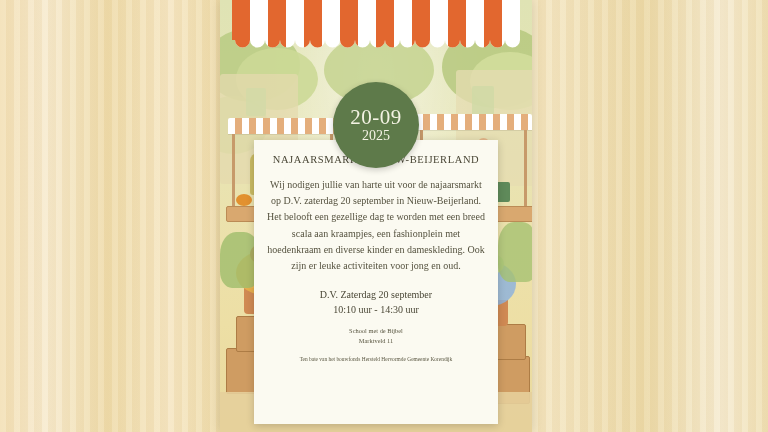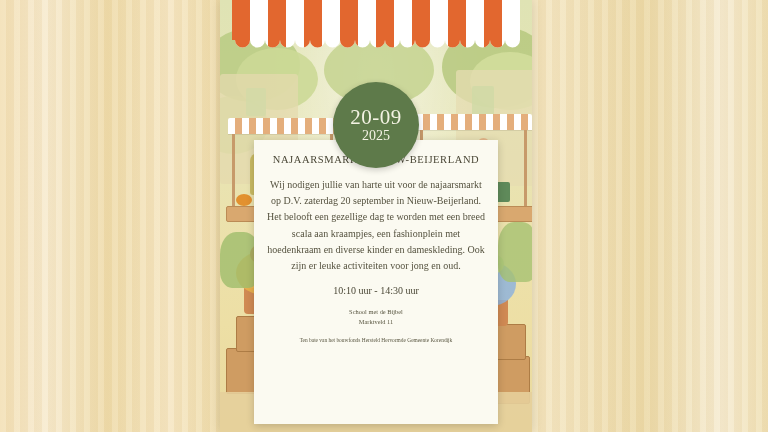--- a/index.html
+++ b/index.html
@@ -288,20 +288,21 @@
     <div class="blob" style="left:0; top:392px; width:312px; height:40px; border-radius:0; background:#e6cf9b; opacity:.9;"></div>
 
     <div class="date-badge">
       <div class="d1">20-09</div>
       <div class="d2">2025</div>
     </div>
 
     <div class="card">
       <div class="card-title">NAJAARSMARKT NIEUW-BEIJERLAND</div>
       <p>Wij nodigen jullie van harte uit voor de najaarsmarkt op D.V. zaterdag 20 september in Nieuw-Beijerland. Het belooft een gezellige dag te worden met een breed scala aan kraampjes, een fashionplein met hoedenkraam en diverse kinder en dameskleding. Ook zijn er leuke activiteiten voor jong en oud.</p>
+      <div class="big-line">D.V. Zaterdag 20 september</div>
       <div class="big-line" style="margin-top:0;">10:10 uur - 14:30 uur</div>
       <div class="small-line">School met de Bijbel</div>
       <div class="small-line" style="margin-top:0;">Marktveld 11</div>
       <div class="tiny-line">Ten bate van het bouwfonds Hersteld Hervormde Gemeente Korendijk</div>
     </div>
 
   </div>
 </div>
 
 </body></html>

